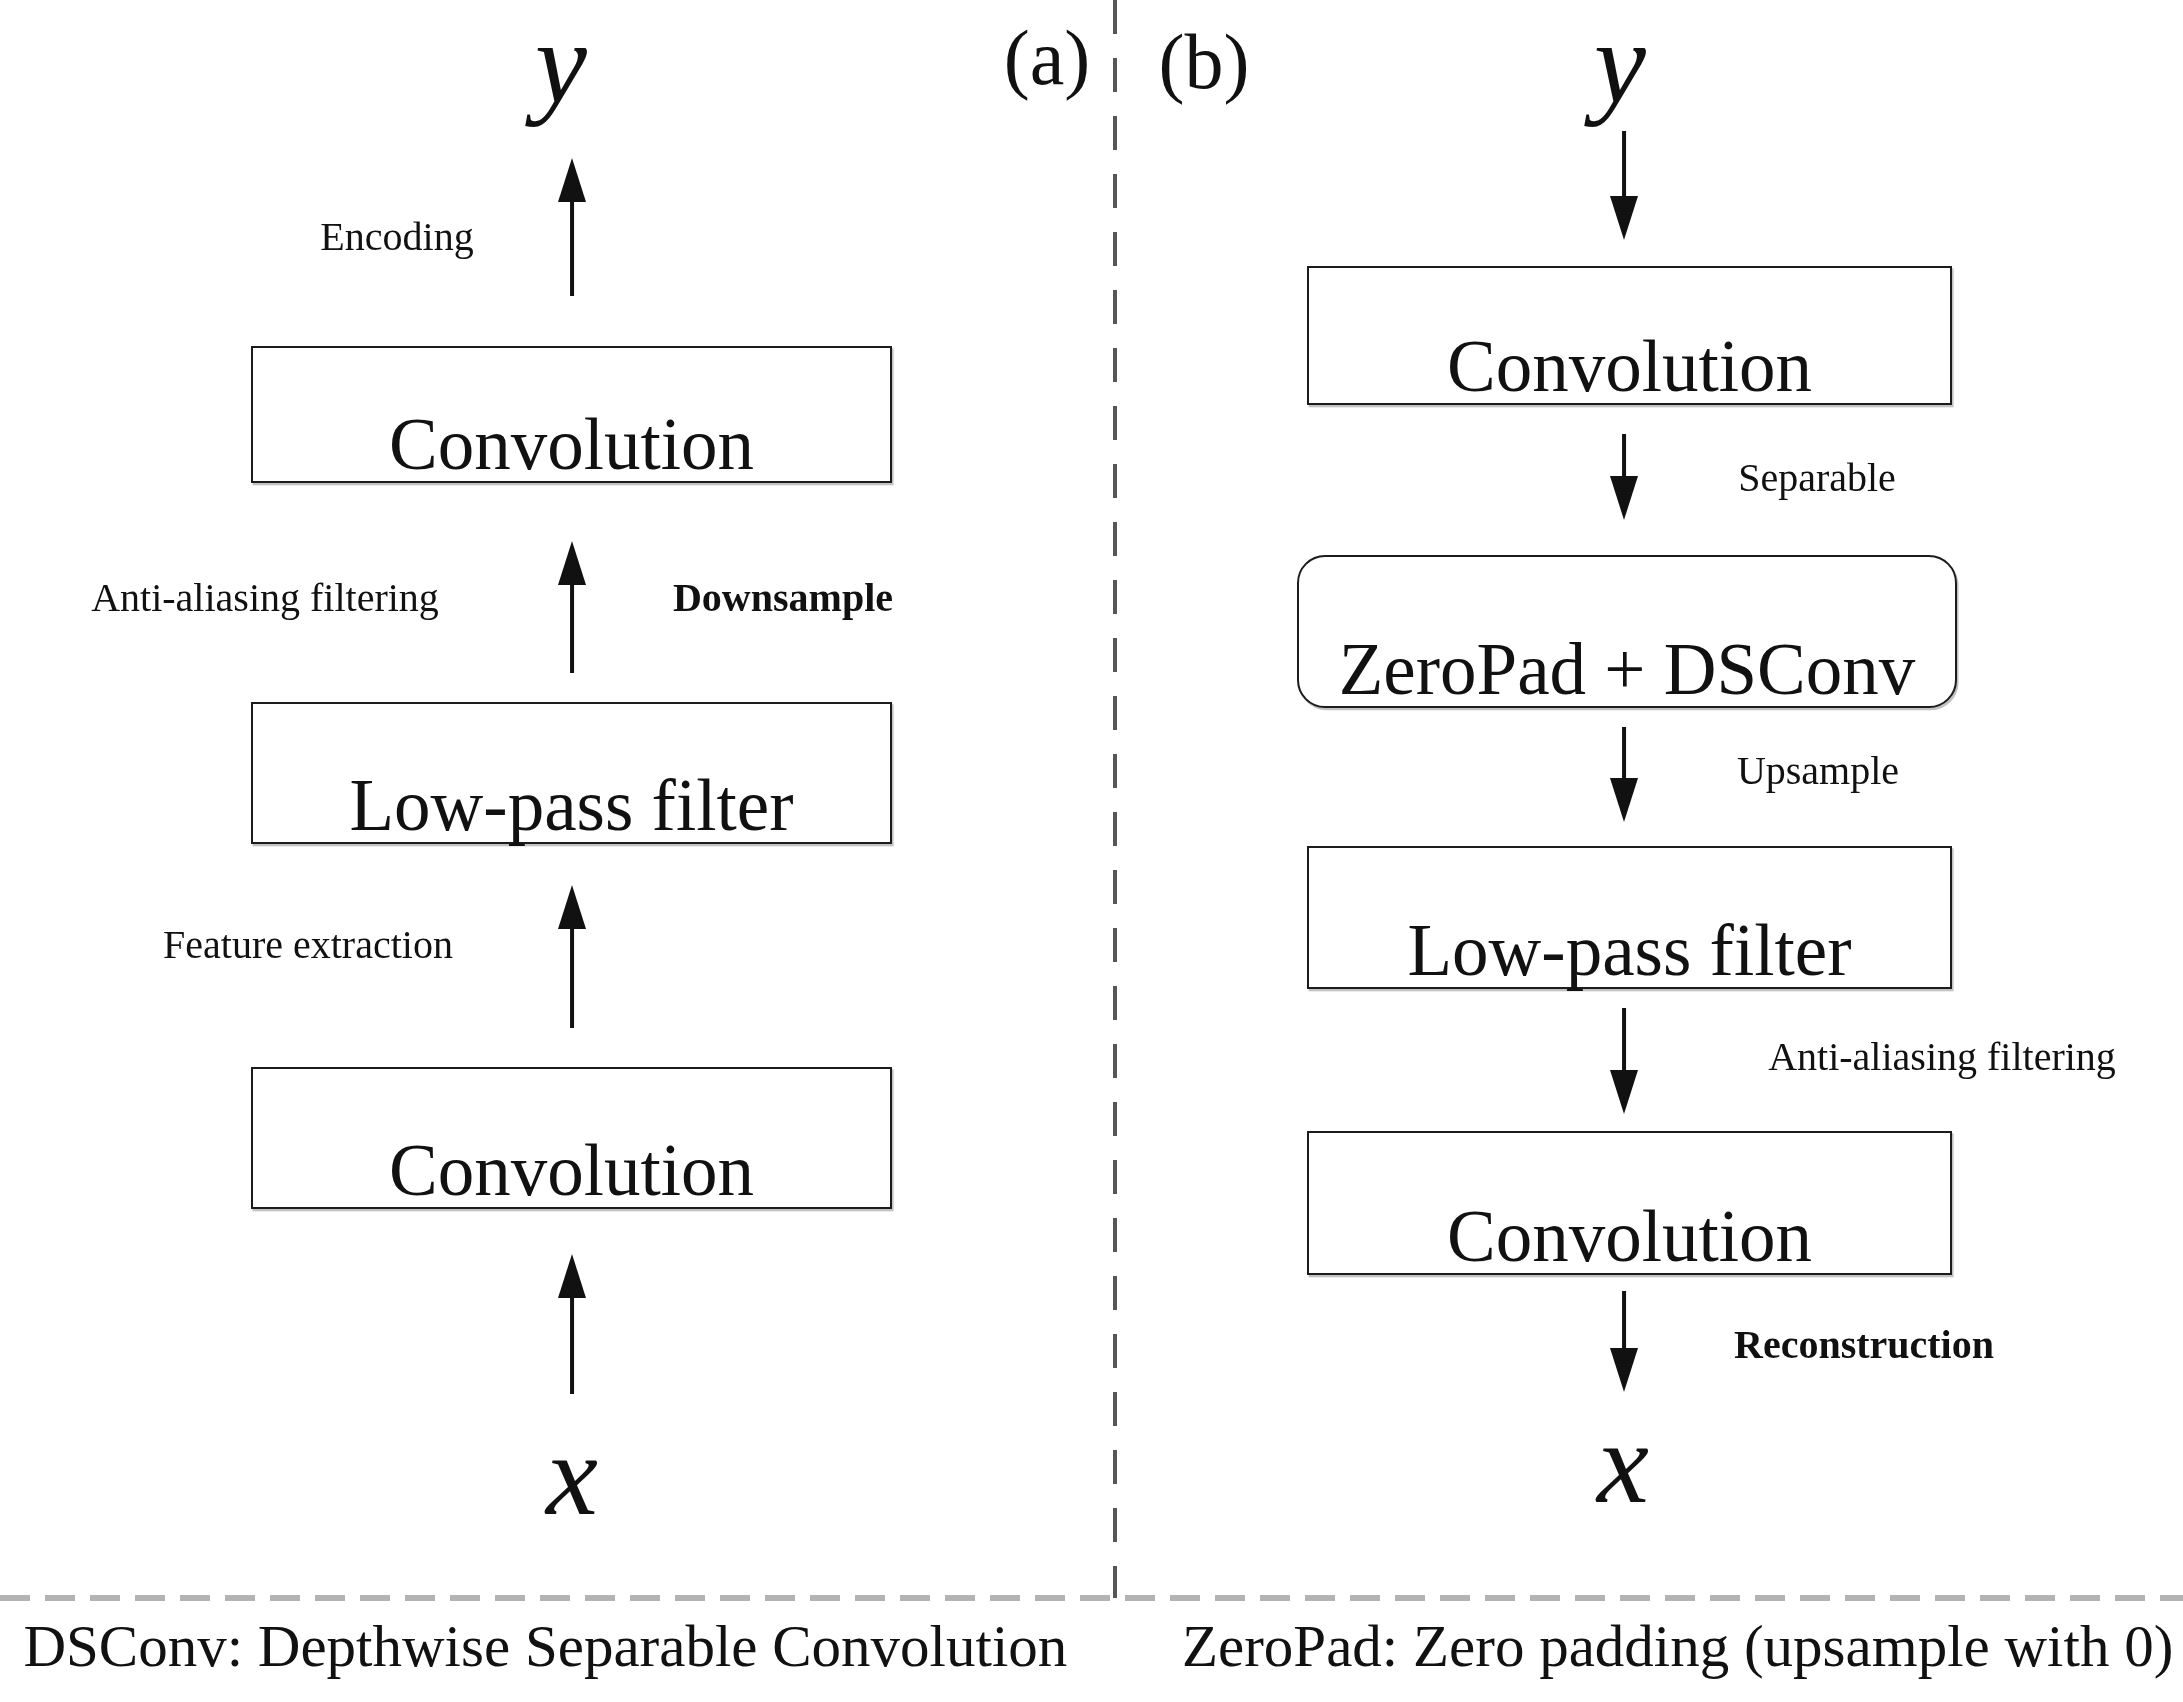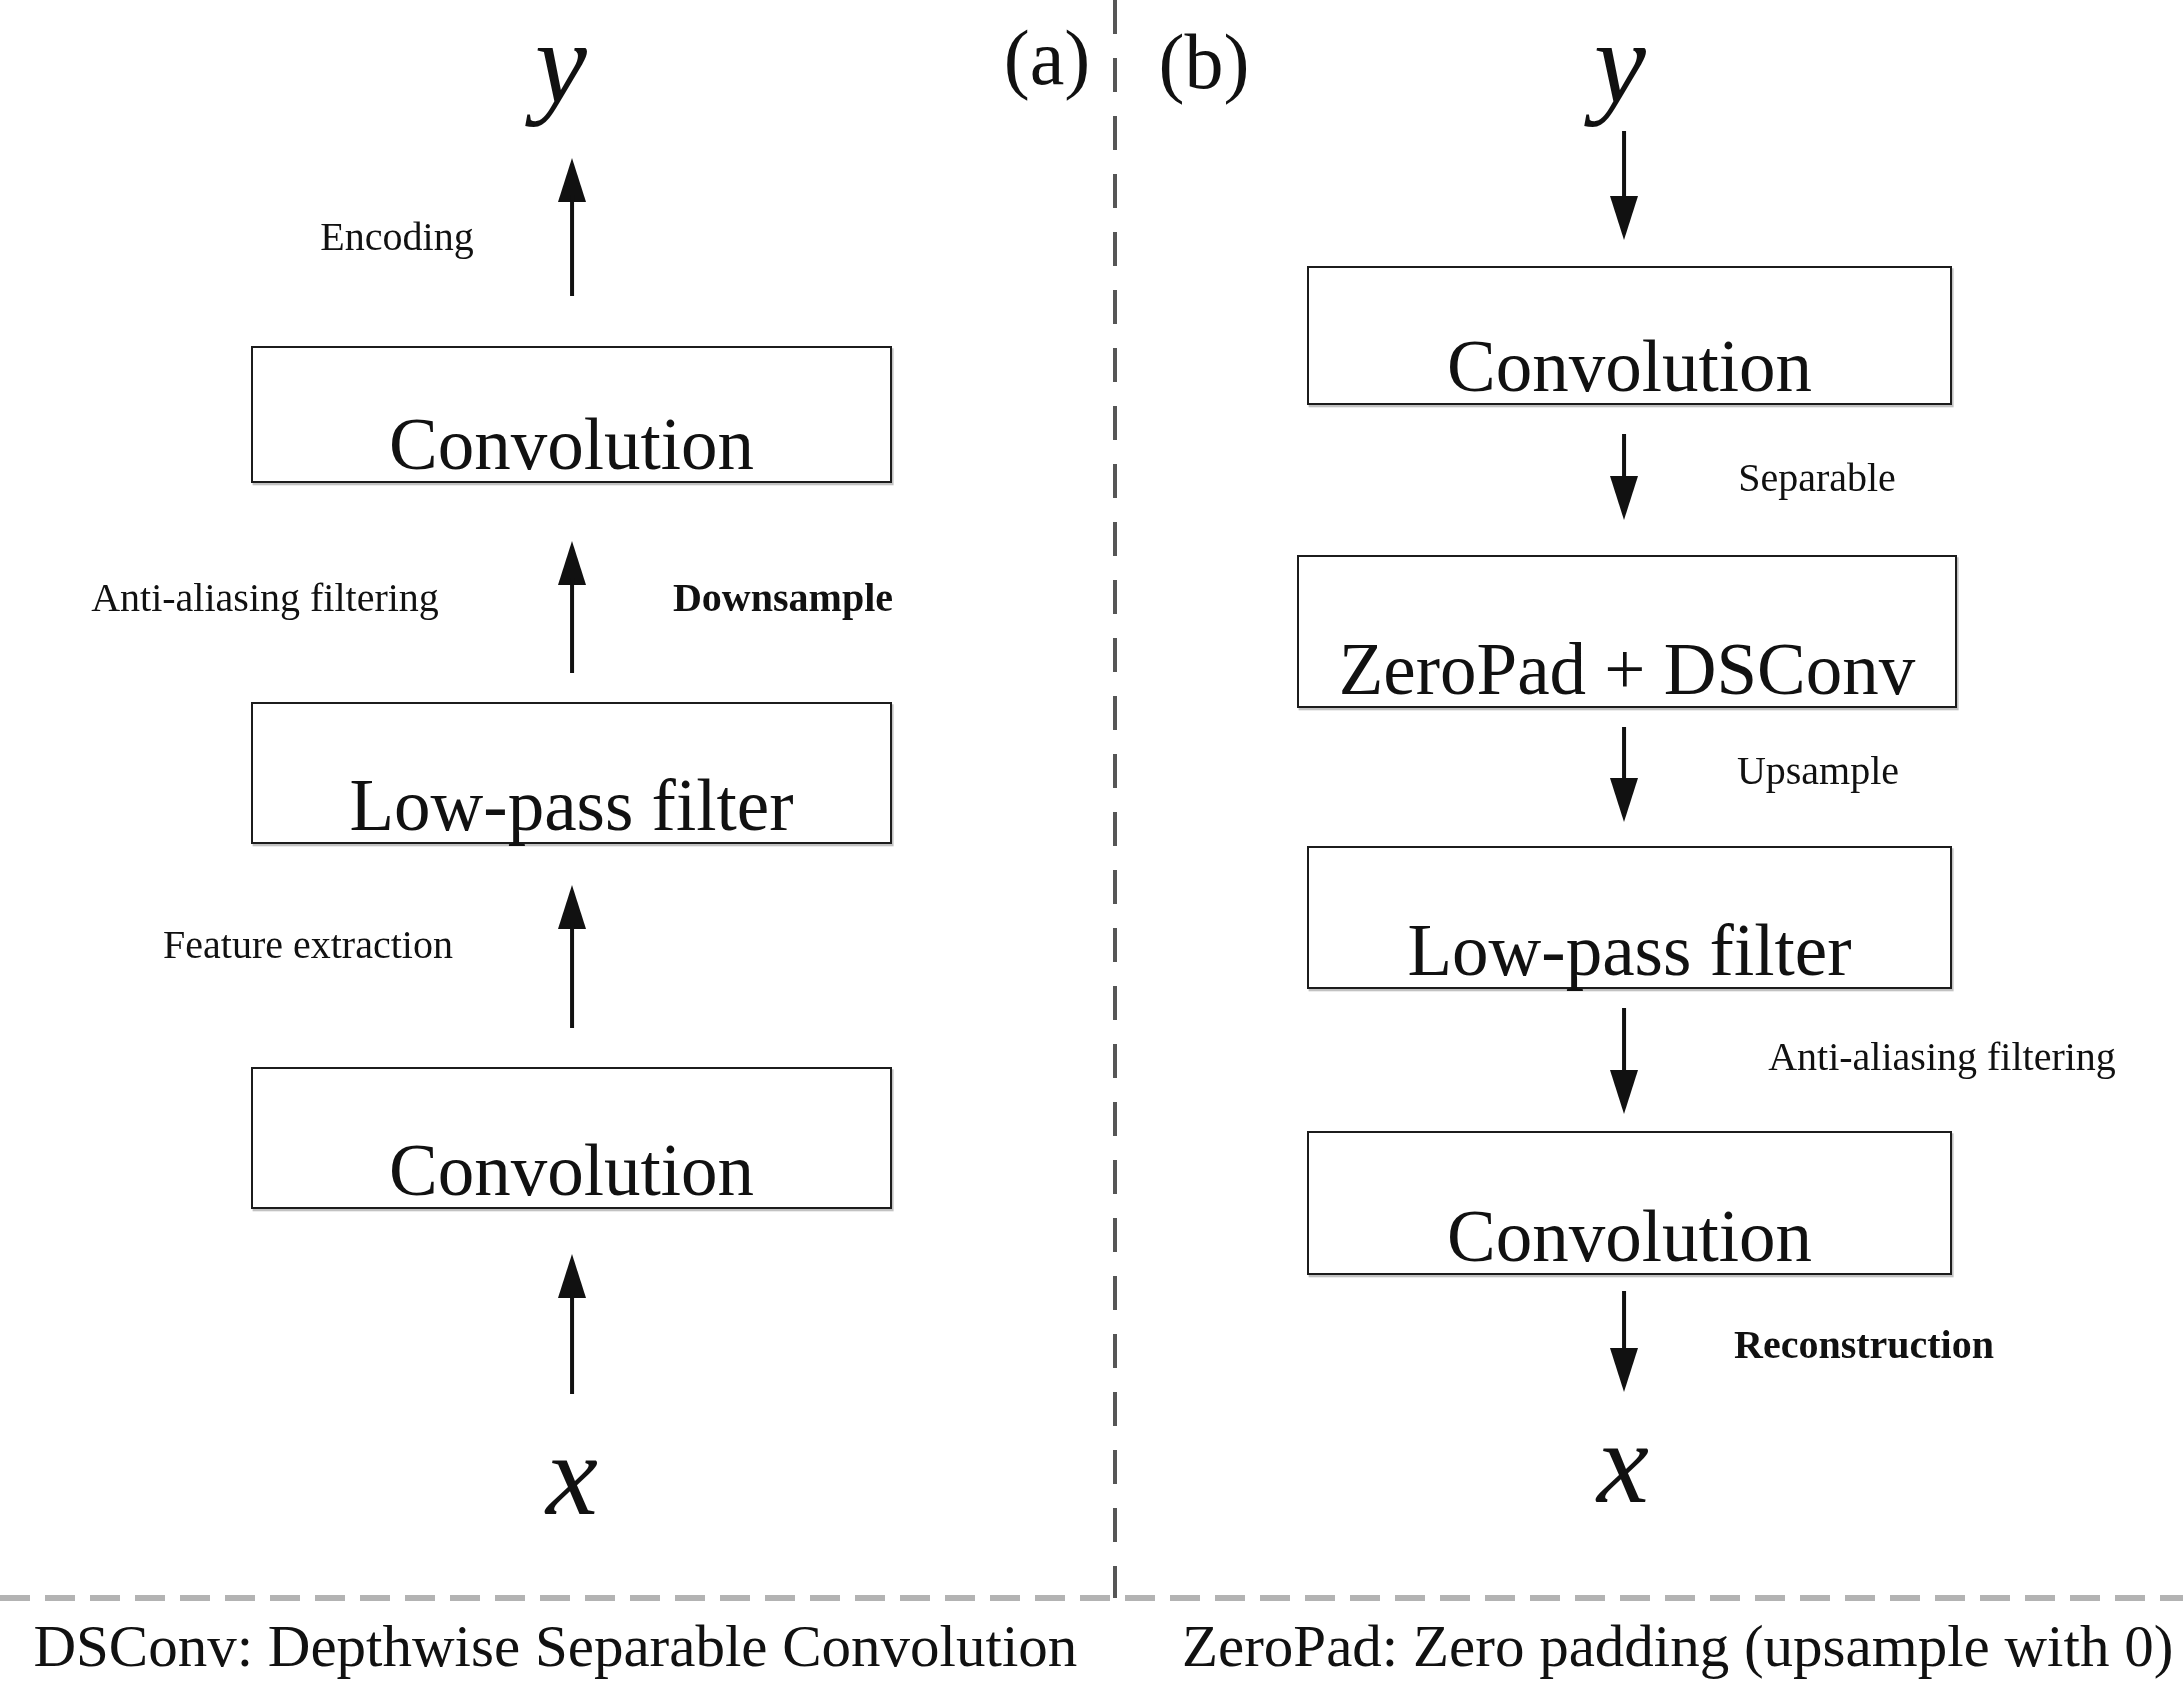--- a/index.html
+++ b/index.html
@@ -132,21 +132,21 @@
     <div class="node" style="left:1307px;top:266px;width:645px;height:139px;">
       <span class="node-label">Convolution</span>
     </div>
 
     <div class="arrow down" style="left:1610px;top:434px;height:86px;">
       <span class="shaft"></span>
       <span class="head"></span>
     </div>
     <div class="edge-label" style="left:1817px;top:478px;">Separable</div>
 
-    <div class="node" style="left:1297px;top:555px;width:660px;height:153px;">
+    <div class="node" style="left:1297px;top:555px;width:660px;height:153px;border-radius:28px;">
       <span class="node-label">ZeroPad + DSConv</span>
     </div>
 
     <div class="arrow down" style="left:1610px;top:727px;height:95px;">
       <span class="shaft"></span>
       <span class="head"></span>
     </div>
     <div class="edge-label" style="left:1818px;top:771px;">Upsample</div>
 
     <div class="node" style="left:1307px;top:846px;width:645px;height:143px;">
@@ -165,17 +165,17 @@
 
     <div class="arrow down" style="left:1610px;top:1291px;height:101px;">
       <span class="shaft"></span>
       <span class="head"></span>
     </div>
     <div class="edge-label" style="left:1864px;top:1345px;font-weight:bold;">Reconstruction</div>
 
     <div class="sym math" style="left:1623px;top:1462px;">x</div>
   </section>
 
-  <div class="caption" style="left:23.4px;top:1613px;margin-left:10px;">DSConv: Depthwise Separable Convolution</div>
+  <div class="caption" style="left:23.4px;top:1613px;">DSConv: Depthwise Separable Convolution</div>
   <div class="caption" style="left:1182px;top:1613px;">ZeroPad: Zero padding (upsample with 0)</div>
 
 </div>
 
 
 </body></html>

